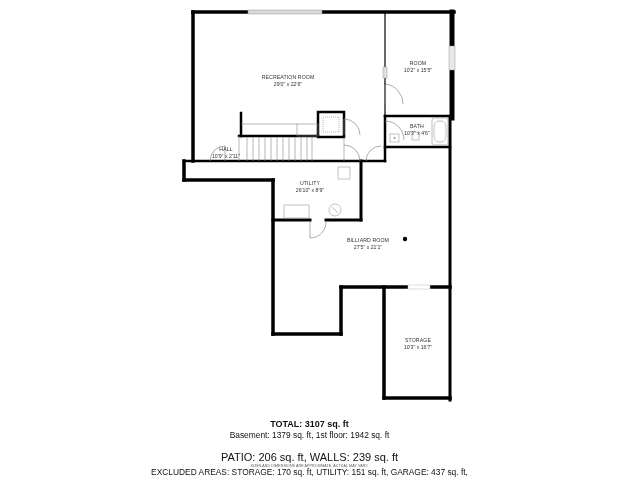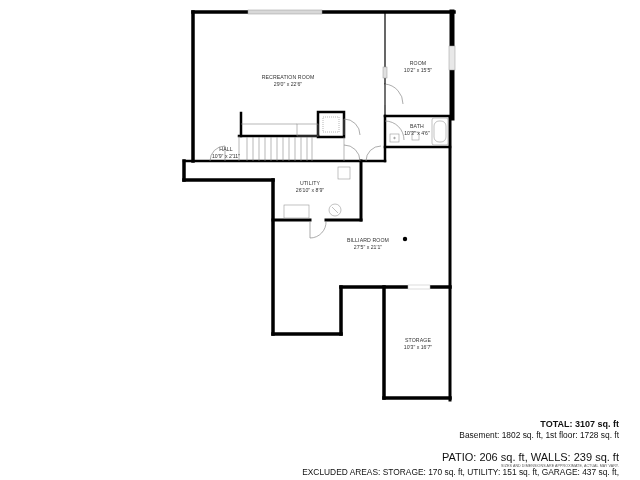--- a/index.html
+++ b/index.html
@@ -1,20 +1,20 @@
 <!DOCTYPE html>
 <html><head>
 <meta charset="utf-8">
 <style>
   html, body { margin: 0; padding: 0; background: #ffffff; }
   body { width: 640px; height: 480px; position: relative; overflow: hidden; font-family: "Liberation Sans", sans-serif; }
   #plan { position: absolute; left: 0; top: 0; }
   .room-label { font-family: "Liberation Sans", sans-serif; font-size: 5.2px; fill: #333333; text-anchor: middle; letter-spacing: 0.1px; }
   .room-dim { font-family: "Liberation Sans", sans-serif; font-size: 5.2px; fill: #333333; text-anchor: middle; }
-  .summary { position: absolute; left: 0; width: 619px; text-align: right; color: #111111; }
+  .summary { position: absolute; left: 0; width: 619px; text-align: center; color: #111111; }
   .total { top: 419px; font-size: 9px; font-weight: bold; }
   .line1 { top: 430px; font-size: 8.4px; }
   .line2 { top: 440px; font-size: 8.4px; margin-top: 27px; }
   .line3 { top: 451px; font-size: 11px; }
   .disclaimer { top: 464px; font-size: 3.6px; color: #555555; letter-spacing: 0.1px; }
 </style>
 </head>
 <body>
 
 <svg id="plan" width="640" height="410" viewBox="0 0 640 410" xmlns="http://www.w3.org/2000/svg">
@@ -152,16 +152,16 @@
 
     <text class="room-label" x="368" y="242">BILLIARD ROOM</text>
     <text class="room-dim" x="368" y="249">27'5" x 21'1"</text>
 
     <text class="room-label" x="418" y="342">STORAGE</text>
     <text class="room-dim" x="418" y="349">10'3" x 16'7"</text>
   </g>
 </svg>
 
 <div class="summary total">TOTAL: 3107 sq. ft</div>
-<div class="summary line1">Basement: 1802 sq. ft, 1st floor: 1728 sq. ft</div>
+<div class="summary line1">Basement: 1379 sq. ft, 1st floor: 1942 sq. ft</div>
 <div class="summary line2">EXCLUDED AREAS: STORAGE: 170 sq. ft, UTILITY: 151 sq. ft, GARAGE: 437 sq. ft,</div>
 <div class="summary line3">PATIO: 206 sq. ft, WALLS: 239 sq. ft</div>
 <div class="summary disclaimer">SIZES AND DIMENSIONS ARE APPROXIMATE, ACTUAL MAY VARY.</div>
 
 </body></html>

